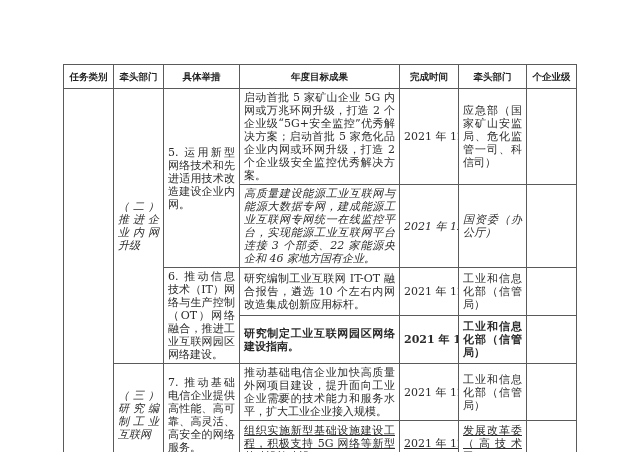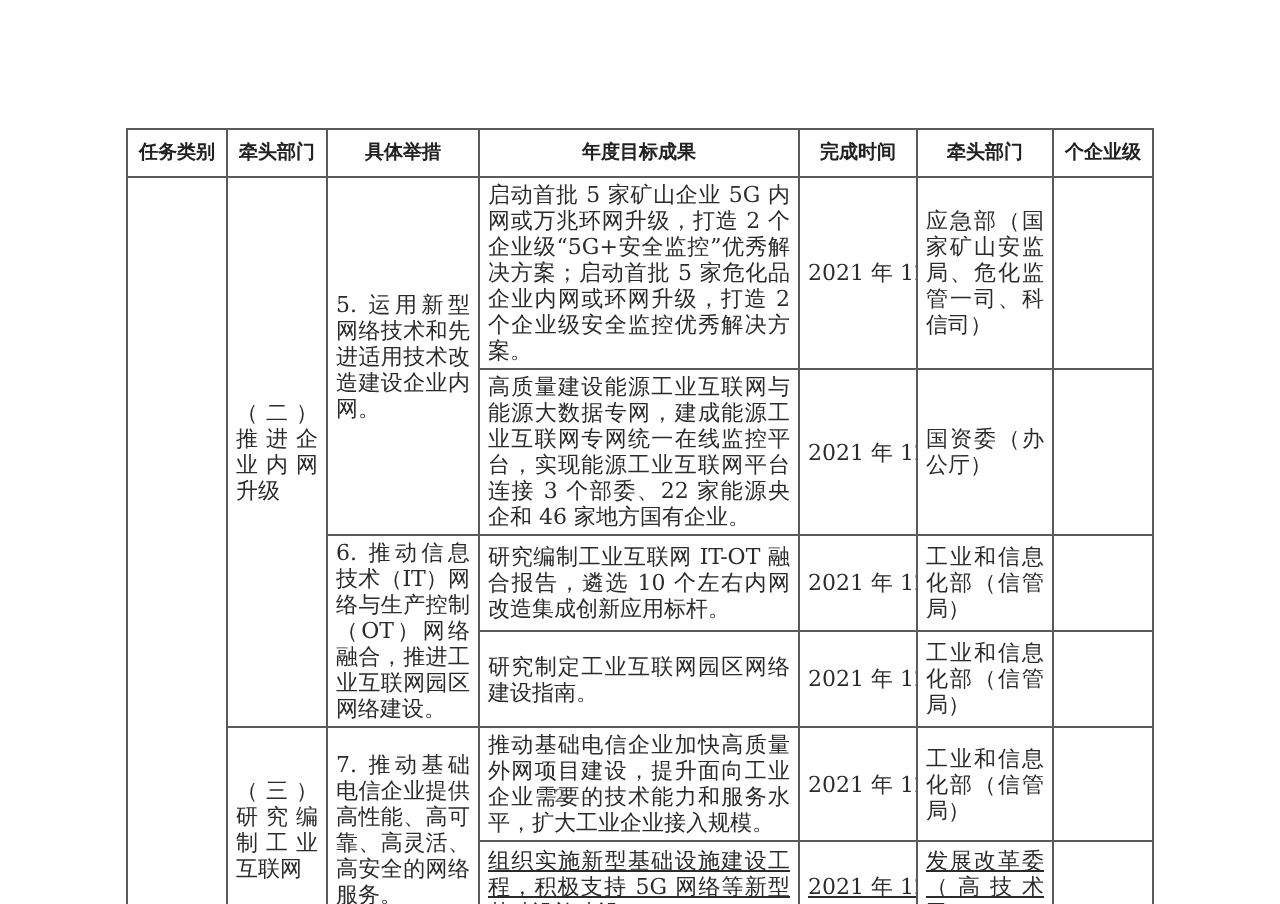--- a/index.html
+++ b/index.html
@@ -37,30 +37,30 @@
     word-break: break-all;
   }
   table.doc-table th {
     font-weight: bold;
     text-align: center;
     font-size: 9.5px;
     padding: 4px 1px;
     color: #222;
   }
   td.c-center { text-align: center; }
-  td.c-keywork { text-align: justify; padding: 2px 7px; }
+  td.c-keywork { text-align: justify; padding: 2px 7px; font-style: italic; }
   td.c-measure { text-align: justify; padding: 2px 5px; }
   td.c-goal { text-align: justify; padding: 2px 5px; }
   td.c-lead { text-align: justify; padding: 2px 5px; }
   td.c-deadline { text-align: center; white-space: nowrap; font-size: 8.5px; }
   tr.r-h  { height: 24px; }
   tr.r-1  { height: 67px; }
-  tr.r-2  { height: 63px; }
+  tr.r-2  { height: 63px; font-style: italic; }
   tr.r-3  { height: 40px; }
-  tr.r-4  { height: 30px; }
+  tr.r-4  { height: 30px; font-weight: bold; }
   tr.r-5  { height: 54px; }
   tr.r-6  { height: 46px; text-decoration: underline; }
   .page-number {
     position: absolute;
     left: 0;
     right: 0;
     top: 394px;
     text-align: center;
     font-size: 9px;
     color: #6d6d6d;

